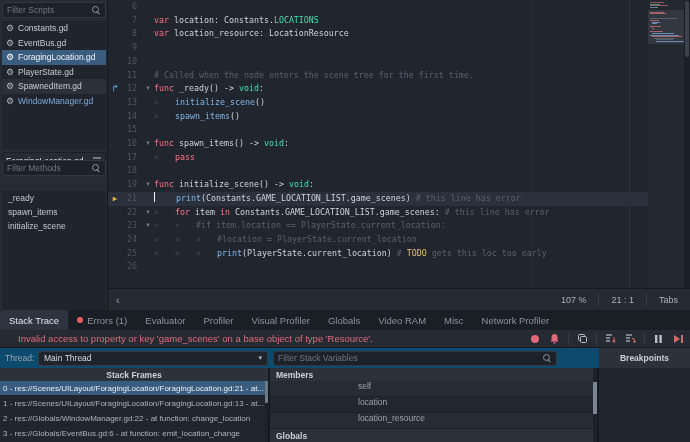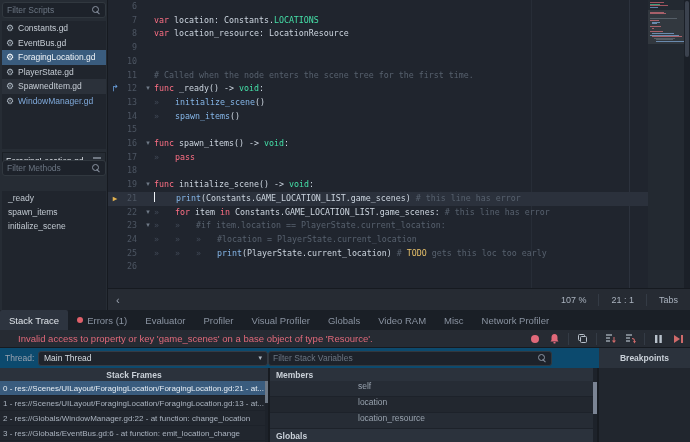--- a/index.html
+++ b/index.html
@@ -74,21 +74,21 @@
   .errorrow { position:absolute; left:0; top:20px; width:690px; height:18px; background:#262b33; border-bottom:1px solid #161a20; display:flex; align-items:center; }
   .err-text { padding-left:18px; font-size:9.5px; color:#e0697a; flex:1; white-space:nowrap; overflow:hidden; }
   .dbg-tools { display:flex; align-items:center; gap:7px; padding-right:5px; }
   .dbg-tools .tsep { width:1px; height:12px; background:#343b45; }
   .tool { width:13px; height:13px; display:flex; align-items:center; justify-content:center; }
   .controls { position:absolute; left:0; top:38px; width:690px; height:20px; background:#0c4a6e; display:flex; align-items:center; }
   .thread-label { width:38px; padding-left:5px; font-size:8.5px; color:#9aa3b0; }
   .dropdown { width:230px; height:15px; background:#1f242c; border:1px solid #343b45; border-radius:3px; display:flex; align-items:center; padding:0 5px; font-size:8.5px; color:#d6dce2; }
   .dropdown .lbl { flex:1; }
   .dd-chev { font-size:7px; color:#aeb6c2; font-family:"DejaVu Sans",sans-serif; }
-  .filter-vars { width:284px; height:15px; }
+  .filter-vars { margin-left:5px; width:284px; height:15px; }
   .bp-header-wrap { margin-left:auto; width:91px; height:20px; background:#2b323c; display:flex; align-items:center; justify-content:center; font-size:8.5px; font-weight:bold; color:#c9d0d8; }
   .content { position:absolute; left:0; top:58px; width:690px; height:74px; }
   .frames-panel { position:absolute; left:0; top:0; width:268px; height:74px; background:#21262e; }
   .panel-header { height:13px; background:#2b323c; display:flex; align-items:center; justify-content:center; font-size:8.5px; font-weight:bold; color:#c9d0d8; }
   .frame-row { height:15px; display:flex; align-items:center; padding-left:3px; font-size:8px; color:#aab3bf; white-space:nowrap; overflow:hidden; border-bottom:1px solid #1d222a; }
   .frame-row.selected { background:#3a5c7e; color:#e8eef4; }
   .frames-scroll { position:absolute; right:0; top:13px; width:3px; height:61px; background:#1d222a; }
   .frames-scroll .thumb { position:absolute; top:0; width:3px; height:22px; background:#6e7885; }
   .vdiv { position:absolute; top:0; height:74px; width:2px; background:#171b21; }
   .vars-panel { position:absolute; left:270px; top:0; width:327px; height:74px; background:#21262e; }

